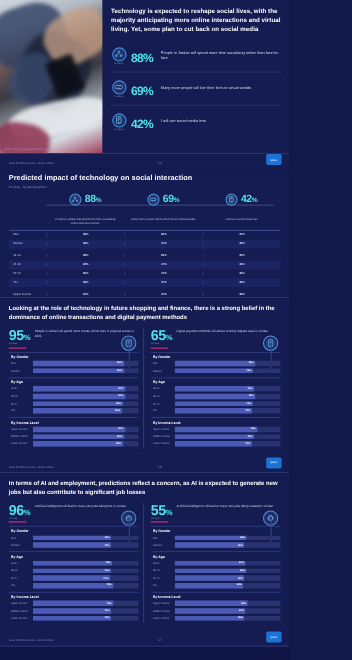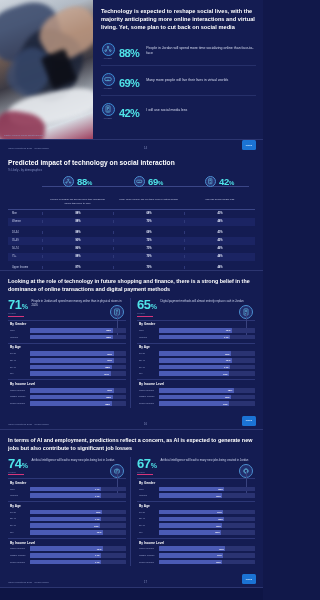--- a/index.html
+++ b/index.html
@@ -274,21 +274,21 @@
   </div>
 
   <div class="panel pbars">
     <div class="panel-inner">
       <div class="sec-head">Looking at the role of technology in future shopping and finance, there is a strong belief in the dominance of online transactions and digital payment methods</div>
       <div class="two-col">
 
         <div class="col">
           <div class="col-top">
             <div>
-              <div class="big-num"><span>71</span><small>%</small></div>
+              <div class="big-num"><span>95</span><small>%</small></div>
               <div class="src">% Likely</div>
               <div class="rule"></div>
             </div>
             <div class="big-cap">People in Jordan will spend more money online than in physical stores in 2026</div>
             <div class="round-ico">
               <svg viewBox="0 0 24 24" fill="none" stroke="#6fd3f5" stroke-width="1.8">
                   <rect x="5" y="3" width="14" height="18" rx="2"></rect>
                   <path d="M9 8h6M9 12h6M9 16h3"></path>
                 </svg>
             </div>
@@ -495,21 +495,21 @@
   </div>
 
   <div class="panel pbars">
     <div class="panel-inner">
       <div class="sec-head">In terms of AI and employment, predictions reflect a concern, as AI is expected to generate new jobs but also contribute to significant job losses</div>
       <div class="two-col">
 
         <div class="col">
           <div class="col-top">
             <div>
-              <div class="big-num"><span>74</span><small>%</small></div>
+              <div class="big-num"><span>96</span><small>%</small></div>
               <div class="src">% Likely</div>
               <div class="rule"></div>
             </div>
             <div class="big-cap">Artificial intelligence will lead to many new jobs being lost in Jordan</div>
             <div class="round-ico">
               <svg viewBox="0 0 24 24" fill="none" stroke="#6fd3f5" stroke-width="1.8">
                   <rect x="5" y="7" width="14" height="11" rx="2.5"></rect>
                   <circle cx="9.5" cy="12" r="1.1"></circle>
                   <circle cx="14.5" cy="12" r="1.1"></circle>
                   <path d="M12 7V4"></path>
@@ -599,21 +599,21 @@
                     <span class="bar-val">74%</span>
                   </div>
                 </div>
               </div>
           </div>
         </div>
 
         <div class="col">
           <div class="col-top">
             <div>
-              <div class="big-num"><span>67</span><small>%</small></div>
+              <div class="big-num"><span>55</span><small>%</small></div>
               <div class="src">% Likely</div>
               <div class="rule"></div>
             </div>
             <div class="big-cap">Artificial intelligence will lead to many new jobs being created in Jordan</div>
             <div class="round-ico">
               <svg viewBox="0 0 24 24" fill="none" stroke="#6fd3f5" stroke-width="1.8">
                   <rect x="7" y="7" width="10" height="10" rx="1.5"></rect>
                   <path d="M10 4v3M14 4v3M10 17v3M14 17v3M4 10h3M4 14h3M17 10h3M17 14h3"></path>
                 </svg>
             </div>

